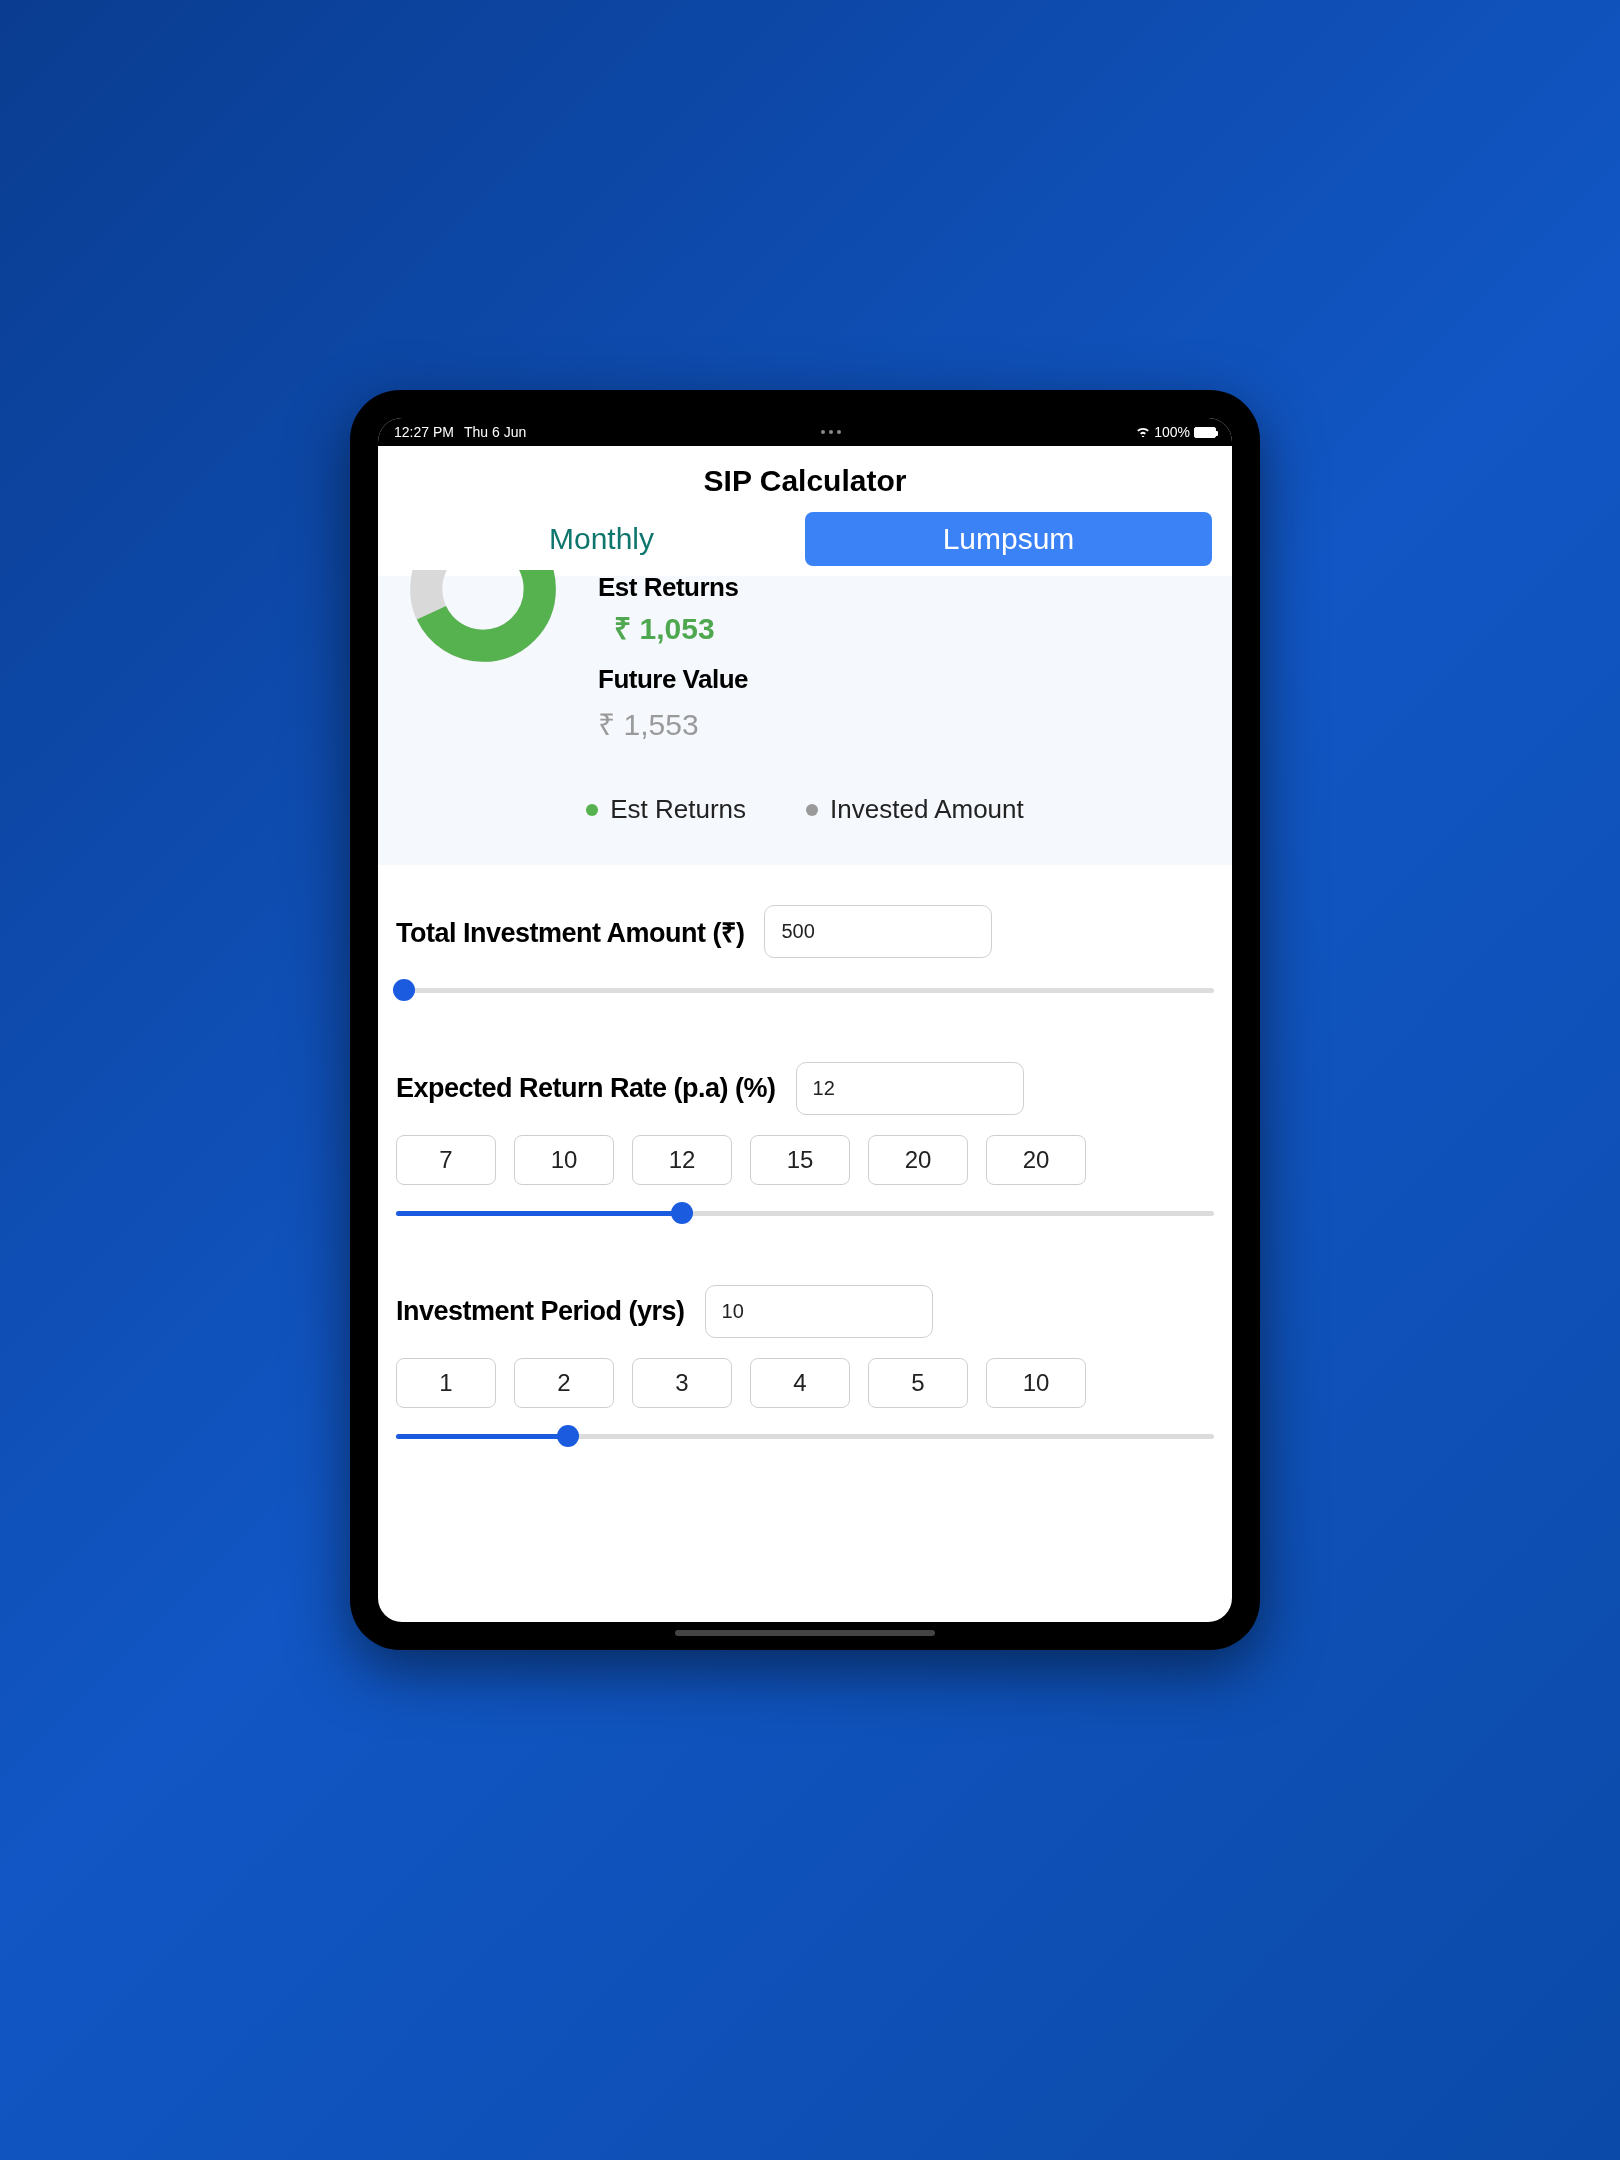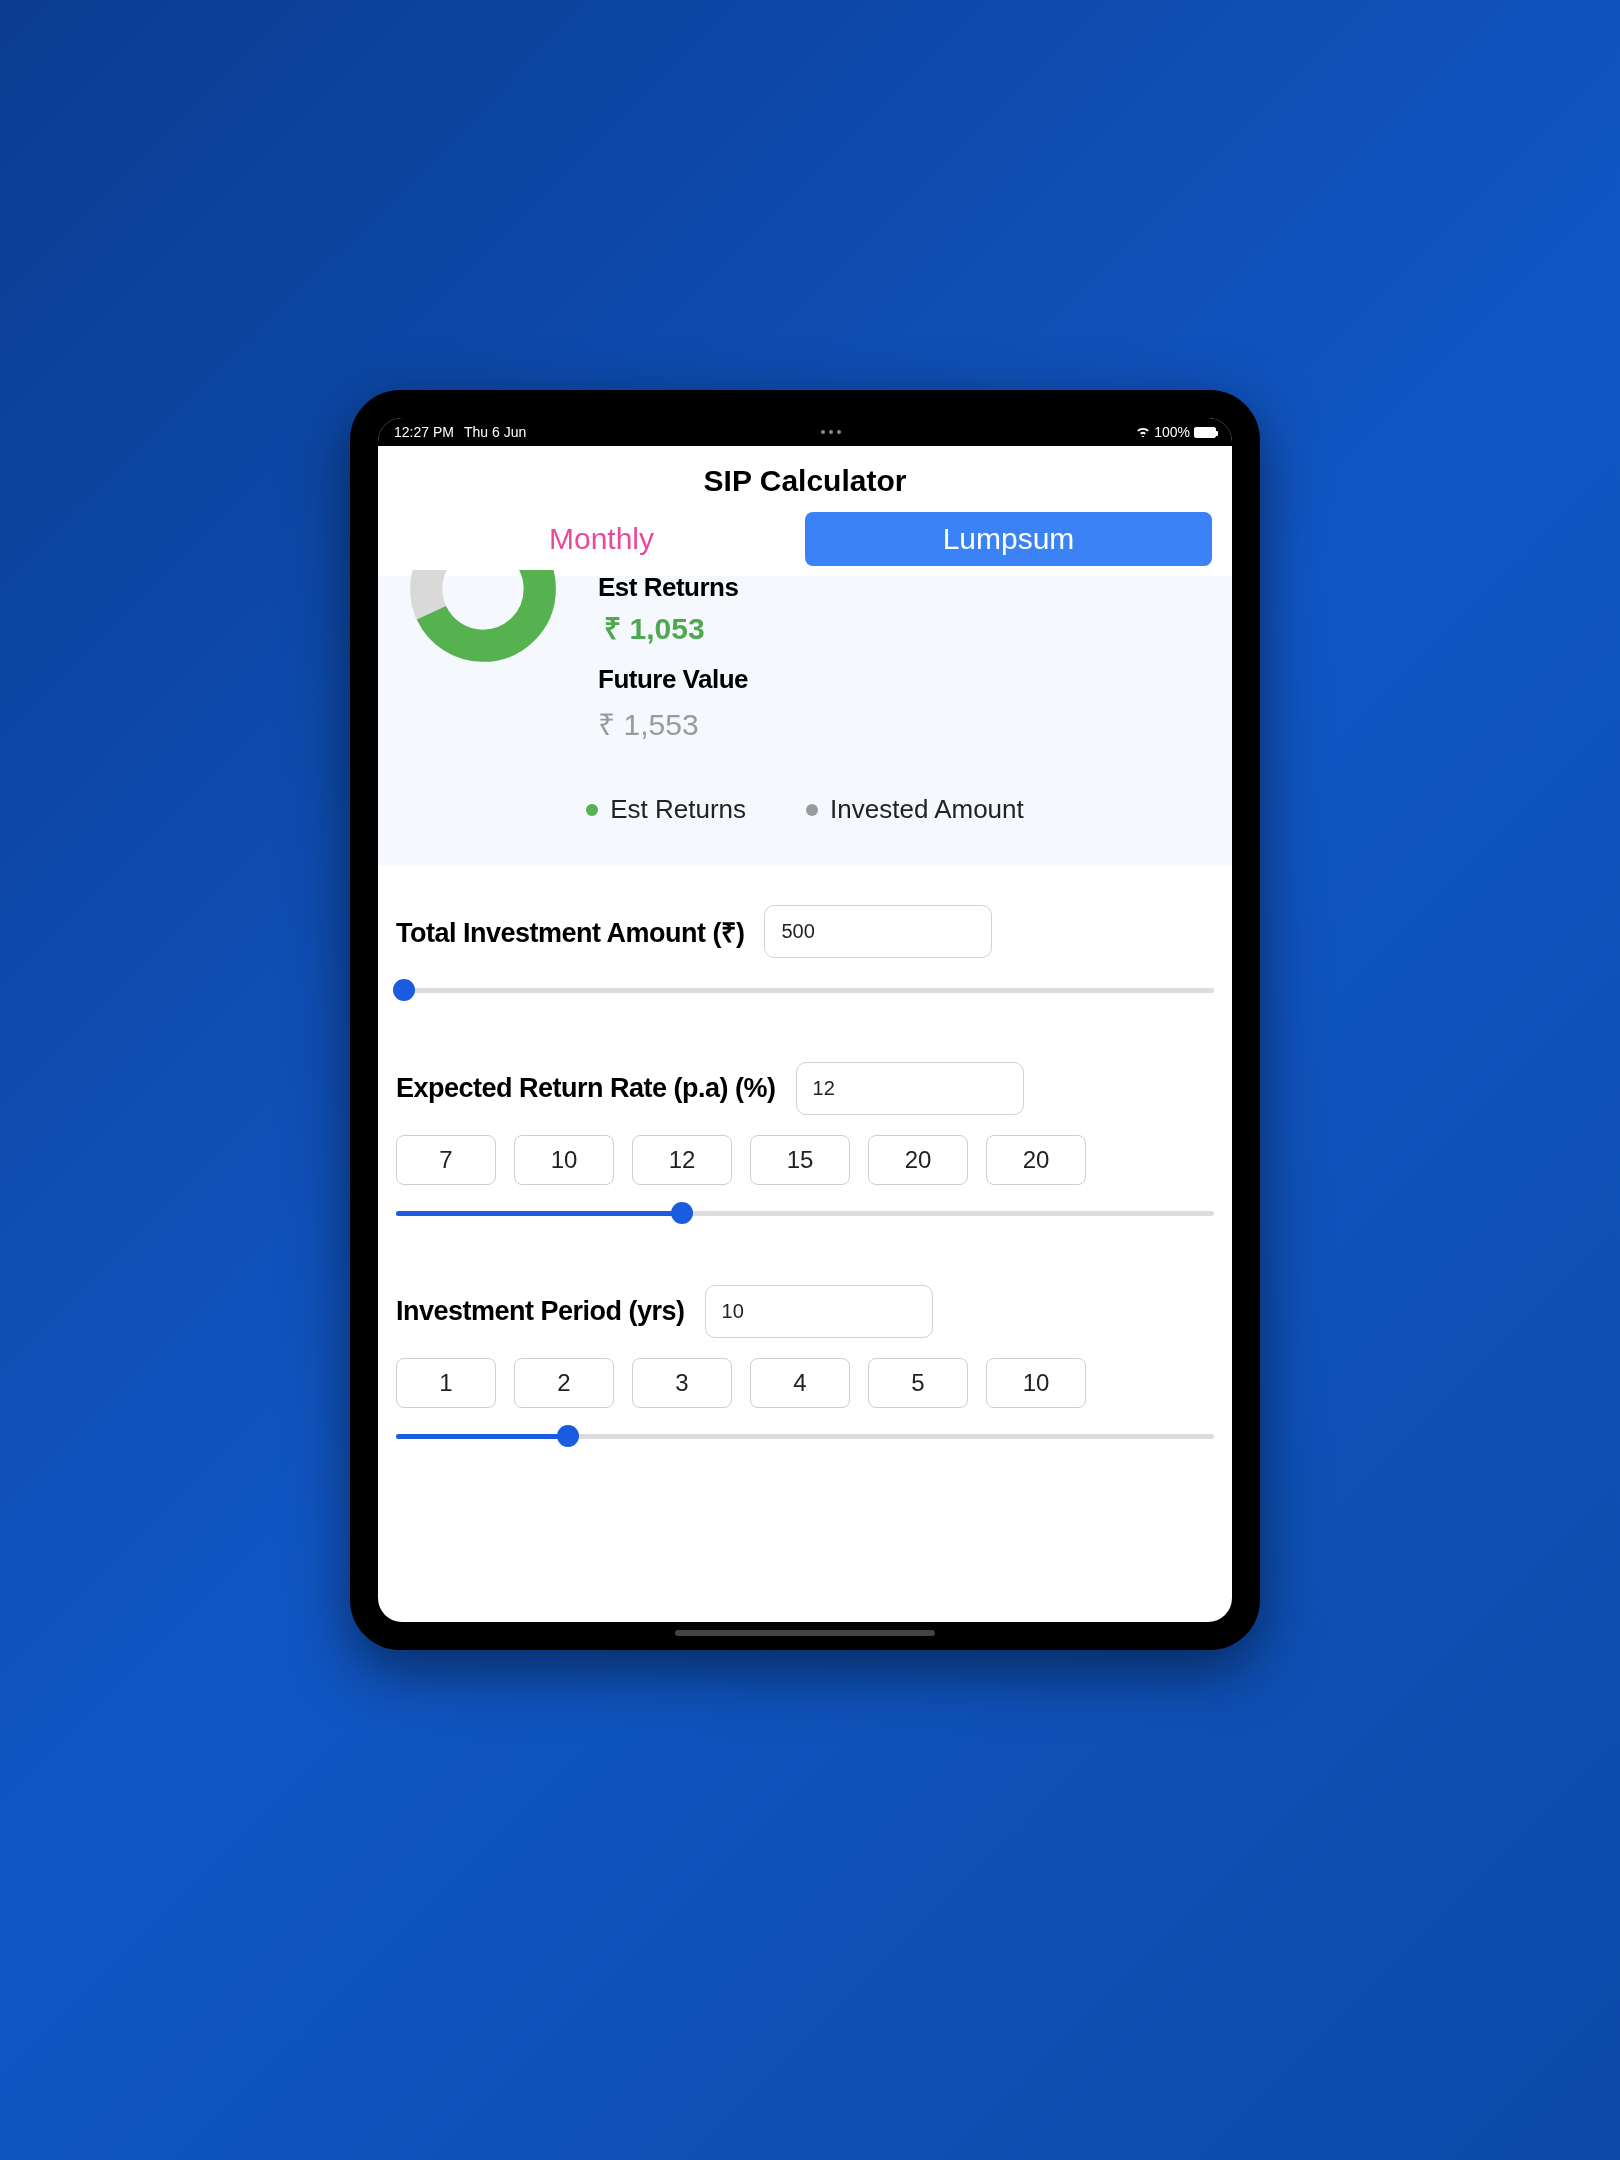--- a/index.html
+++ b/index.html
@@ -62,21 +62,21 @@
     gap: 0;
   }
   .tab {
     flex: 1;
     text-align: center;
     font-size: 30px;
     padding: 10px 0;
     border-radius: 8px;
     cursor: pointer;
   }
-  .tab-inactive { color: #ec4899; background: transparent; }
+  .tab-inactive { color: #0f766e; background: transparent; }
   .tab-active { color: #fff; background: #3b82f6; font-weight:500;}
   .summary-card {
     background: #f5f8fd;
     margin: 0 0;
     padding: 0 30px 40px;
   }
   .summary-top {
     display: flex;
     gap: 40px;
     align-items: flex-start;
@@ -85,21 +85,21 @@
     width: 150px;
     height: 100px;
     position: relative;
     overflow: hidden;
     margin-top: -6px;
   }
   .donut svg { width:150px; height:150px; position:absolute; top:-56px; }
   .summary-values { padding-top: 0; }
   .sv-label { font-size: 26px; font-weight: 800; color: #000; letter-spacing:-0.5px;}
   .sv-label.cut { margin-top:-4px; }
-  .sv-returns { font-size: 30px; font-weight: 600; color: #4fa84f; margin: 4px 6px 16px; }
+  .sv-returns { font-size: 30px; font-weight: 600; color: #4fa84f; margin: 4px 16px 16px; }
   .sv-future { font-size: 30px; font-weight: 500; color: #9a9a9a; margin-top:8px; }
   .legend {
     display: flex;
     justify-content: center;
     gap: 60px;
     margin-top: 50px;
     font-size: 26px;
     color: #222;
   }
   .legend-item { display:flex; align-items:center; gap:12px; }

